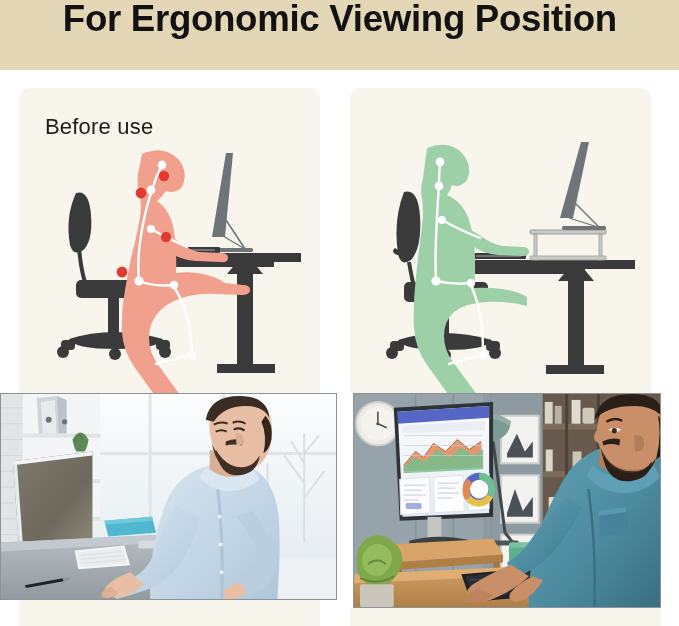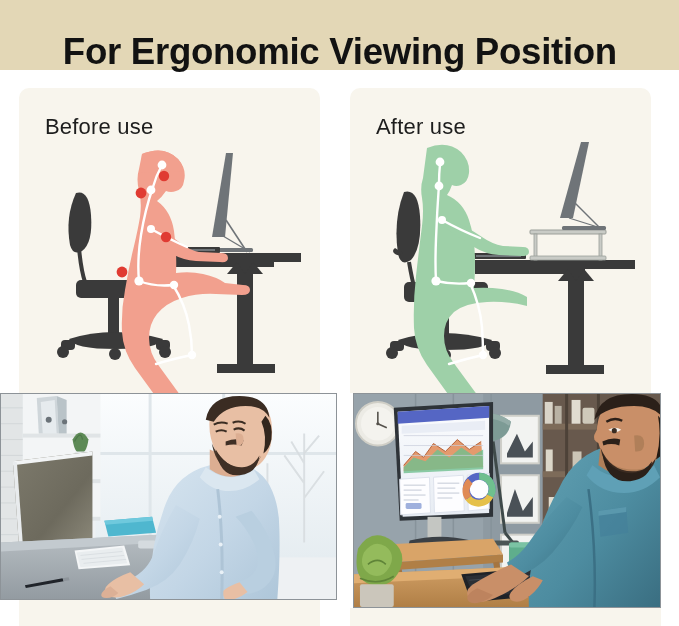--- a/index.html
+++ b/index.html
@@ -9,21 +9,21 @@
     background:#ffffff;
     font-family:"Liberation Sans", sans-serif;
     overflow:hidden;
     position:relative;
   }
 
   
   .header-band{
     position:absolute;left:0;top:0;width:679px;height:70px;
     background:#e3d7b6;
-    display:flex;align-items:flex-end;justify-content:center;
+    display:flex;align-items:flex-start;justify-content:center;
   }
   .header-title{
     font-family:"Liberation Sans", sans-serif;
     font-weight:bold;
     font-size:37px;
     letter-spacing:-0.3px;
     color:#121212;
     line-height:1;
     white-space:nowrap;
     transform:scaleX(0.99);
@@ -180,21 +180,20 @@
         <circle cx="145" cy="36" r="5.2" fill="#e03b32"></circle>
         <circle cx="122" cy="53" r="5.4" fill="#e03b32"></circle>
         <circle cx="103" cy="132" r="5.4" fill="#e03b32"></circle>
         <circle cx="147" cy="97" r="5.2" fill="#e03b32"></circle>
       </g>
     </g>
   </svg>
 </div>
 
 <div class="panel right">
-  <div class="panel-label">After use</div>
 
   <svg class="illus" viewBox="0 0 301 253" aria-hidden="true">
     <rect x="0" y="0" width="301" height="253" fill="#f8f5ed"></rect>
 
     <g>
       <rect x="125" y="120" width="160" height="9" fill="#3a3a3a"></rect>
       <rect x="125" y="129" width="110" height="5" fill="#3a3a3a"></rect>
       <rect x="218" y="129" width="16" height="104" fill="#3a3a3a"></rect>
       <rect x="196" y="225" width="58" height="9" fill="#3a3a3a"></rect>
       <path d="M218 129 L208 141 L226 141 Z" fill="#3a3a3a"></path>

